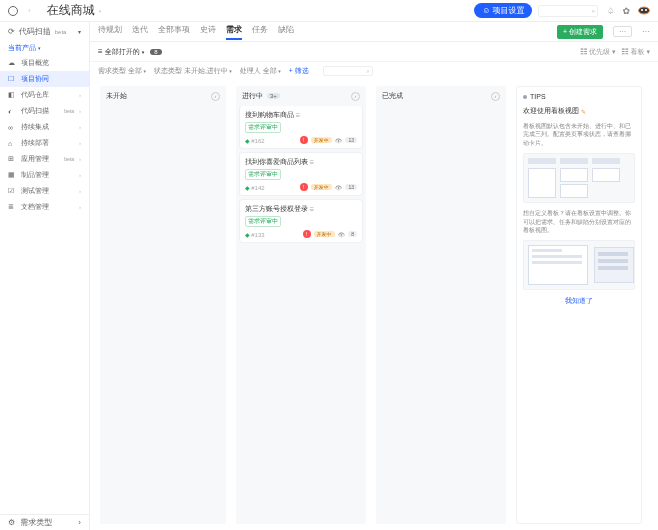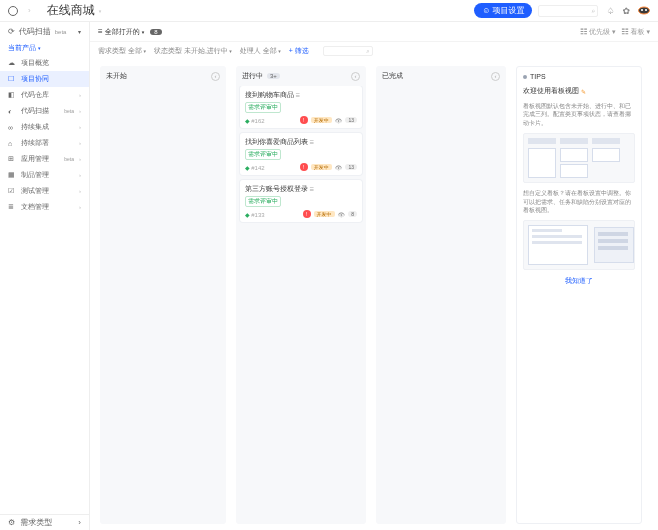--- a/index.html
+++ b/index.html
@@ -174,20 +174,35 @@
       </div>
     <div class="sb-spacer"></div>
     <div class="sb-footer">
       <span class="icn">⚙</span>
       <span>需求类型</span>
       <span class="ar" style="margin-left:auto;">›</span>
     </div>
   </div>
 
   <div class="main">
+    <div class="tabs">
+      <div id="tab-row" style="display:flex;gap:10px;">
+          <span class="tab">待规划</span>
+          <span class="tab">迭代</span>
+          <span class="tab">全部事项</span>
+          <span class="tab">史诗</span>
+          <span class="tab active">需求</span>
+          <span class="tab">任务</span>
+          <span class="tab">缺陷</span>
+        </div>
+      <div class="spacer"></div>
+      <div class="new-btn">+ 创建需求</div>
+      <div class="view-sel">···</div>
+      <div class="dots">⋯</div>
+    </div>
 
     <div class="filters">
       <div class="brand">
         <span>全部打开的</span>
         <span style="font-size:5px;">▾</span>
       </div>
       <span class="cnt-badge">8</span>
       <div class="spacer"></div>
       <span class="right-sel">优先级 ▾</span>
       <span class="right-sel">看板 ▾</span>

